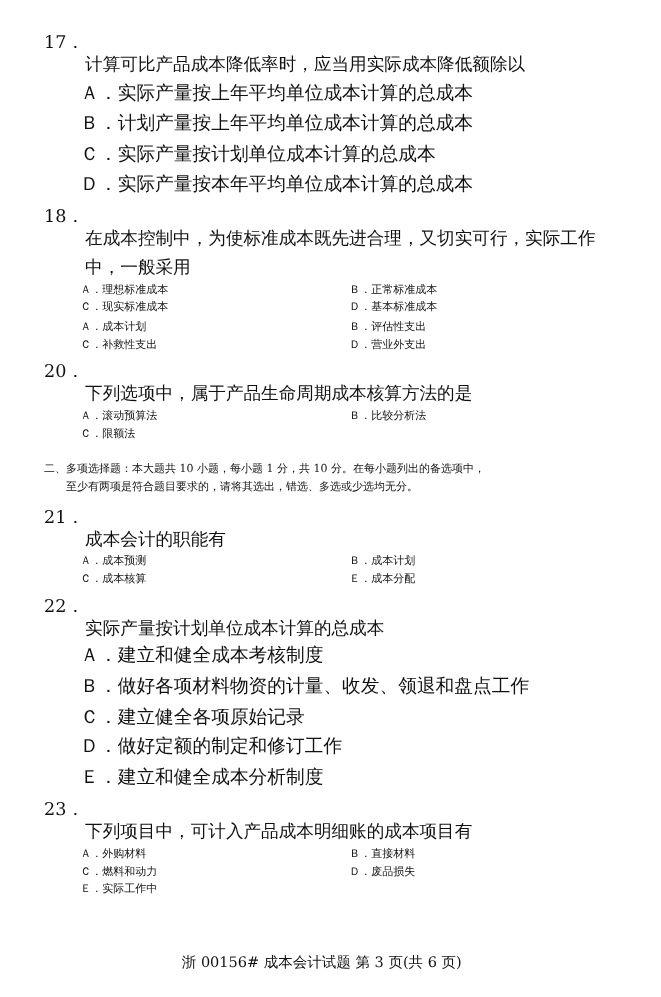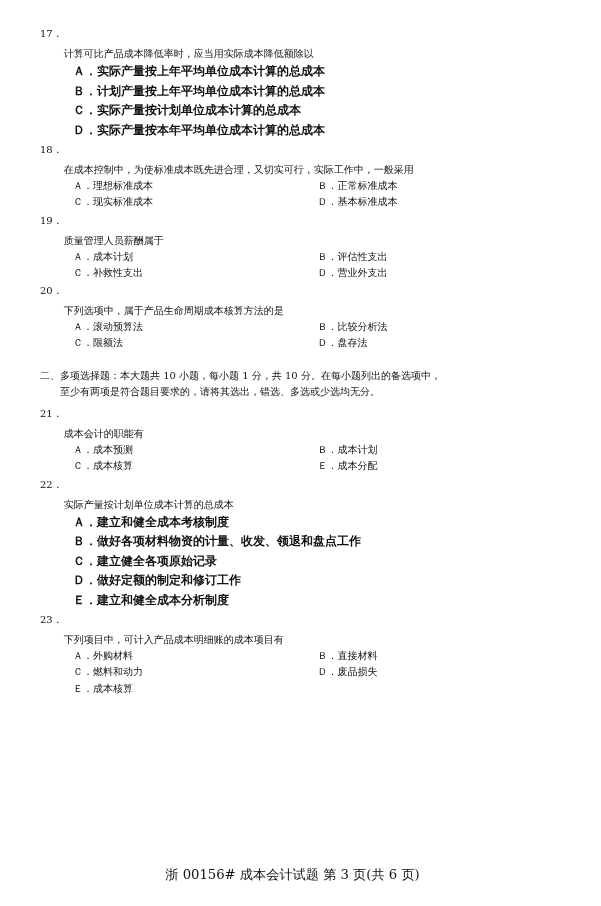--- a/index.html
+++ b/index.html
@@ -25,21 +25,21 @@
   .body-area {
     position: absolute;
     left: 40px;
     top: 26px;
     width: 522px;
   }
   .q-block {
     margin-bottom: 2px;
   }
   .q-stem {
-    font-size: 10px;
+    font-size: 16px;
     line-height: 1.62;
     display: flex;
     align-items: flex-start;
   }
   .q-num {
     flex: 0 0 auto;
     white-space: nowrap;
     margin-right: 1px;
   }
   .q-text {
@@ -52,24 +52,23 @@
     font-size: 10px;
     line-height: 1.62;
     padding-left: 33px;
     box-sizing: border-box;
   }
   .opts-two .opt {
     width: 50%;
     box-sizing: border-box;
   }
   .opts-one {
-    font-size: 12px;
+    font-size: 17px;
     line-height: 1.62;
     padding-left: 33px;
-    font-weight: bold;
   }
   .opts-one .opt {
     width: 100%;
   }
   .section-block {
     margin-top: 16px;
     margin-bottom: 6px;
     font-size: 10px;
     line-height: 1.62;
   }
@@ -116,42 +115,37 @@
       </div>
       <div class="opts-two">
         <div class="opt">Ａ．理想标准成本</div>
         <div class="opt">Ｂ．正常标准成本</div>
         <div class="opt">Ｃ．现实标准成本</div>
         <div class="opt">Ｄ．基本标准成本</div>
       </div>
     </div>
 
     <div class="q-block">
-      <div class="q-stem">
-        <span class="q-num">19．</span>
-        <span class="q-text">质量管理人员薪酬属于</span>
-      </div>
       <div class="opts-two">
         <div class="opt">Ａ．成本计划</div>
         <div class="opt">Ｂ．评估性支出</div>
         <div class="opt">Ｃ．补救性支出</div>
         <div class="opt">Ｄ．营业外支出</div>
       </div>
     </div>
 
     <div class="q-block">
       <div class="q-stem">
         <span class="q-num">20．</span>
         <span class="q-text">下列选项中，属于产品生命周期成本核算方法的是</span>
       </div>
       <div class="opts-two">
         <div class="opt">Ａ．滚动预算法</div>
         <div class="opt">Ｂ．比较分析法</div>
         <div class="opt">Ｃ．限额法</div>
-        <div class="opt">Ｄ．盘存法</div>
       </div>
     </div>
 
     <div class="section-block">
       <span class="section-line1">二、多项选择题：本大题共 10 小题，每小题 1 分，共 10 分。在每小题列出的备选项中，</span>
       <span class="section-line2">至少有两项是符合题目要求的，请将其选出，错选、多选或少选均无分。</span>
     </div>
 
     <div class="q-block">
       <div class="q-stem">
@@ -183,20 +177,20 @@
     <div class="q-block">
       <div class="q-stem">
         <span class="q-num">23．</span>
         <span class="q-text">下列项目中，可计入产品成本明细账的成本项目有</span>
       </div>
       <div class="opts-two">
         <div class="opt">Ａ．外购材料</div>
         <div class="opt">Ｂ．直接材料</div>
         <div class="opt">Ｃ．燃料和动力</div>
         <div class="opt">Ｄ．废品损失</div>
-        <div class="opt">Ｅ．成本核算</div>
+        <div class="opt">Ｅ．实际工作中</div>
       </div>
     </div>
 
   </div>
 
   <div class="footer">浙 00156# 成本会计试题 第 3 页(共 6 页)</div>
 </div>
 
 </body></html>

